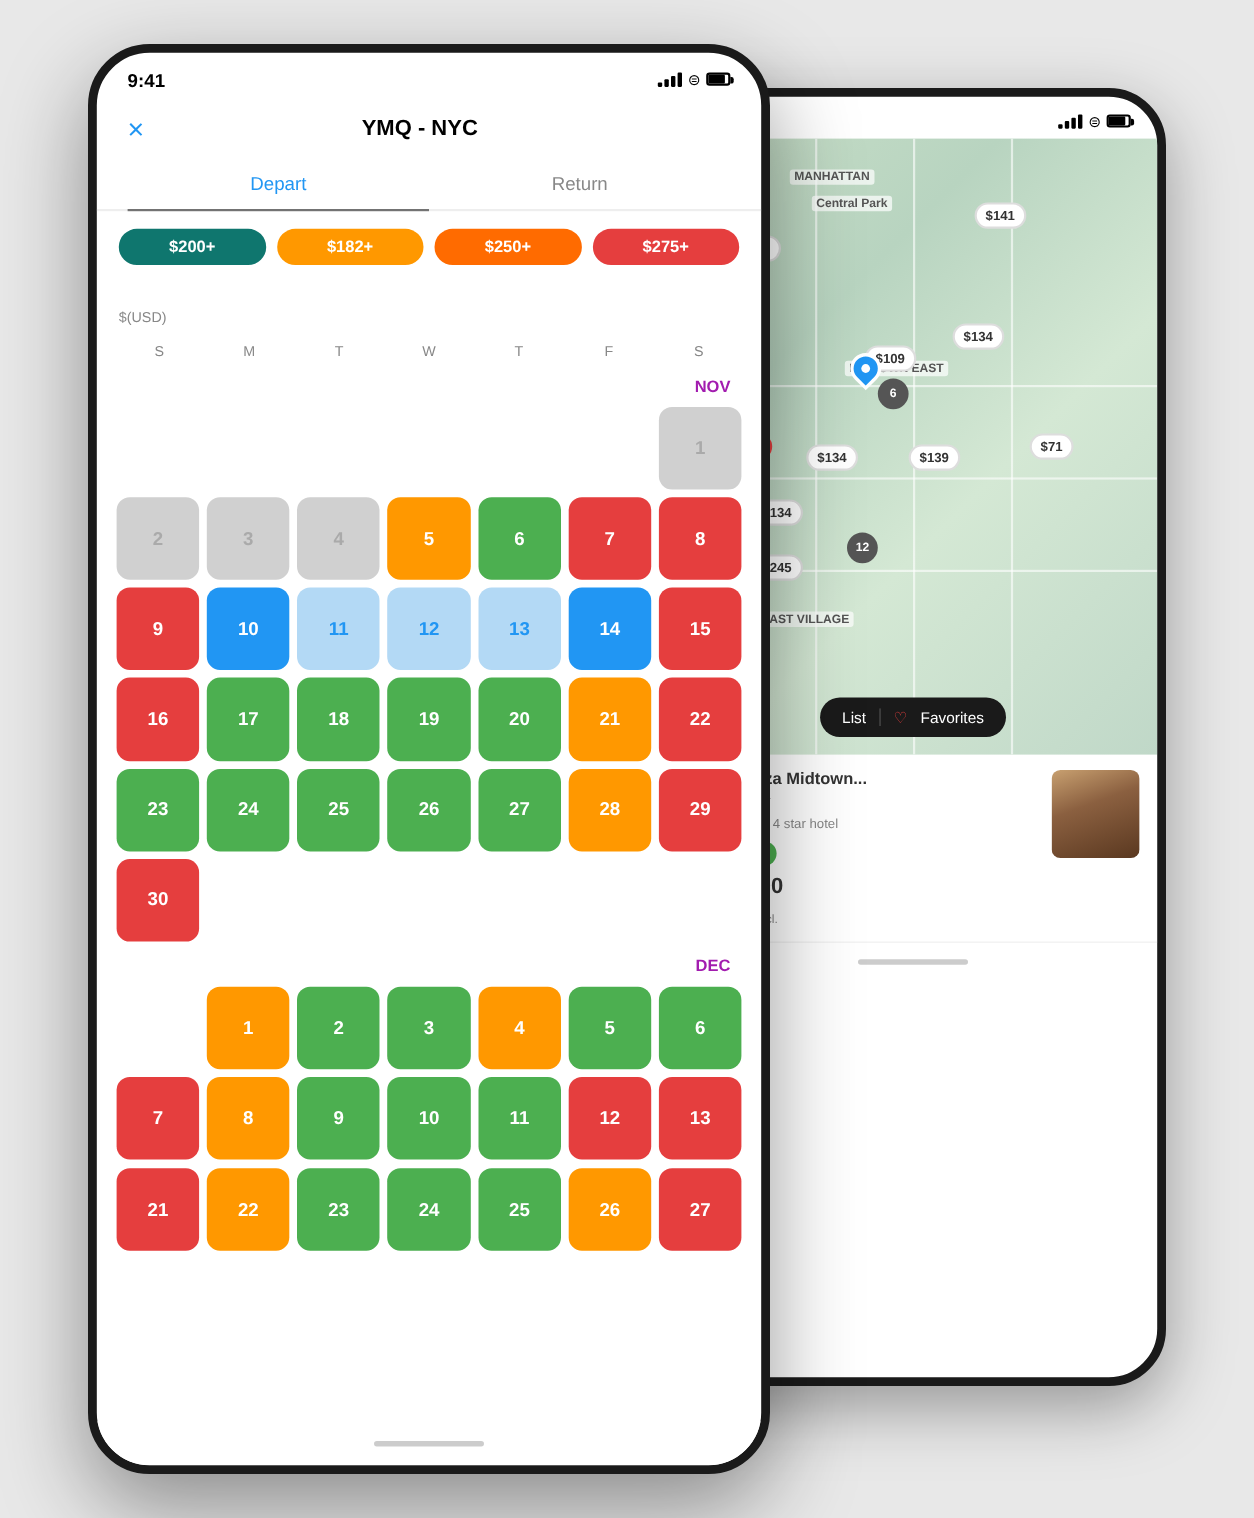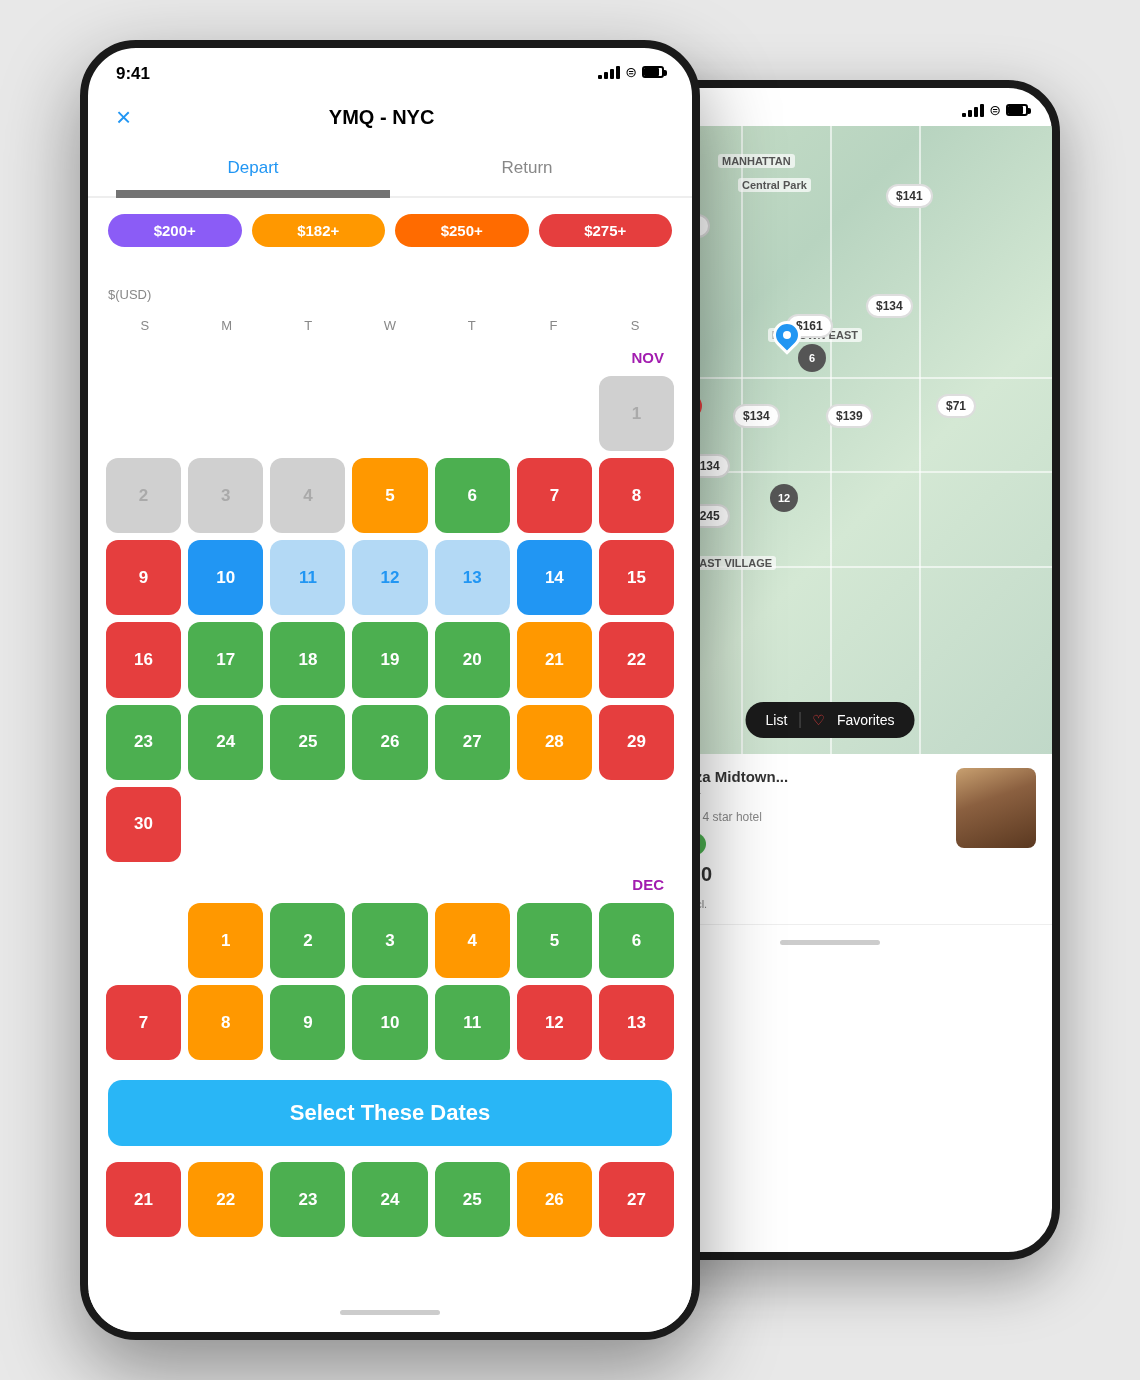--- a/index.html
+++ b/index.html
@@ -79,21 +79,21 @@
     .back-filter {
       width: 36px; height: 36px;
       background: #f0f0f0;
       border-radius: 50%;
       display: flex; align-items: center; justify-content: center;
       font-size: 16px;
     }
 
     
     .map-area {
-      height: 628px;
+      height: 560px;
       background: linear-gradient(135deg, #c8dfc8 0%, #b8d4c0 30%, #d4e8d4 60%, #c0d8c8 100%);
       position: relative;
       overflow: hidden;
     }
 
     .map-road-h {
       position: absolute;
       background: rgba(255,255,255,0.6);
       height: 2px;
       left: 0; right: 0;
@@ -298,39 +298,39 @@
     .cal-tab {
       flex: 1;
       text-align: center;
       padding: 12px 0;
       font-size: 17px;
       font-weight: 500;
       color: #888;
     }
     .cal-tab.active {
       color: #2196F3;
-      border-bottom: 8px solid #737373;
+      border-bottom: 2px solid #737373;
       margin-bottom: -2px;
     }
 
     .price-legend {
       display: flex;
       gap: 10px;
       padding: 16px 20px 8px;
     }
     .legend-item {
       flex: 1;
       border-radius: 20px;
       padding: 8px 4px;
       text-align: center;
       font-size: 15px;
       font-weight: 700;
       color: #fff;
     }
-    .legend-green { background: #8b5cf6; }
+    .legend-green { background: #0f766e; }
     .legend-orange { background: #FF9800; }
     .legend-darkorange { background: #FF6B00; }
     .legend-red { background: #e53e3e; }
 
     .price-currency {
       font-size: 13px;
       color: #888;
       padding: 0 20px 8px;
       margin-top: 32px;
     }
@@ -444,21 +444,21 @@
       <span class="map-label" style="top:52px; left:130px">Central Park</span>
       <span class="map-label" style="top:115px; left:20px">LINC SQUA</span>
       <span class="map-label" style="top:182px; left:20px">KITCHE</span>
       <span class="map-label" style="top:202px; left:160px">MIDTOWN EAST</span>
       <span class="map-label" style="top:348px; left:20px">AMERCY</span>
       <span class="map-label" style="top:430px; left:80px">EAST VILLAGE</span>
 
       <div class="map-price-bubble" style="top:88px; left:55px">$327</div>
       <div class="map-price-bubble" style="top:58px; left:278px">$141</div>
       <div class="map-price-bubble active" style="top:148px; left:14px">$200</div>
-      <div class="map-price-bubble" style="top:188px; left:178px">$161</div>
+      <div class="map-price-bubble" style="top:188px; left:178px">$109</div>
       <div class="map-price-bubble" style="top:168px; left:258px">$134</div>
       <div class="map-price-bubble" style="top:248px; left:8px">$751</div>
       <div class="map-price-bubble active" style="top:268px; left:36px">$156</div>
       <div class="map-price-bubble" style="top:278px; left:125px">$134</div>
       <div class="map-price-bubble" style="top:278px; left:218px">$139</div>
       <div class="map-price-bubble" style="top:268px; left:328px">$71</div>
       <div class="map-price-bubble" style="top:328px; left:75px">$134</div>
       <div class="map-price-bubble" style="top:378px; left:75px">$245</div>
 
       <div class="map-cluster" style="top:218px; left:190px">6</div>
@@ -626,21 +626,20 @@
       <div class="cal-day red">7</div>
       <div class="cal-day orange">8</div>
       <div class="cal-day green">9</div>
       <div class="cal-day green">10</div>
       <div class="cal-day green">11</div>
       <div class="cal-day red">12</div>
       <div class="cal-day red">13</div>
     </div>
 
     
-    <button class="select-btn">Select These Dates</button>
 
     
     <div class="calendar-grid" style="padding: 0 16px;">
       <div class="cal-day red">21</div>
       <div class="cal-day orange">22</div>
       <div class="cal-day green">23</div>
       <div class="cal-day green">24</div>
       <div class="cal-day green">25</div>
       <div class="cal-day orange">26</div>
       <div class="cal-day red">27</div>

